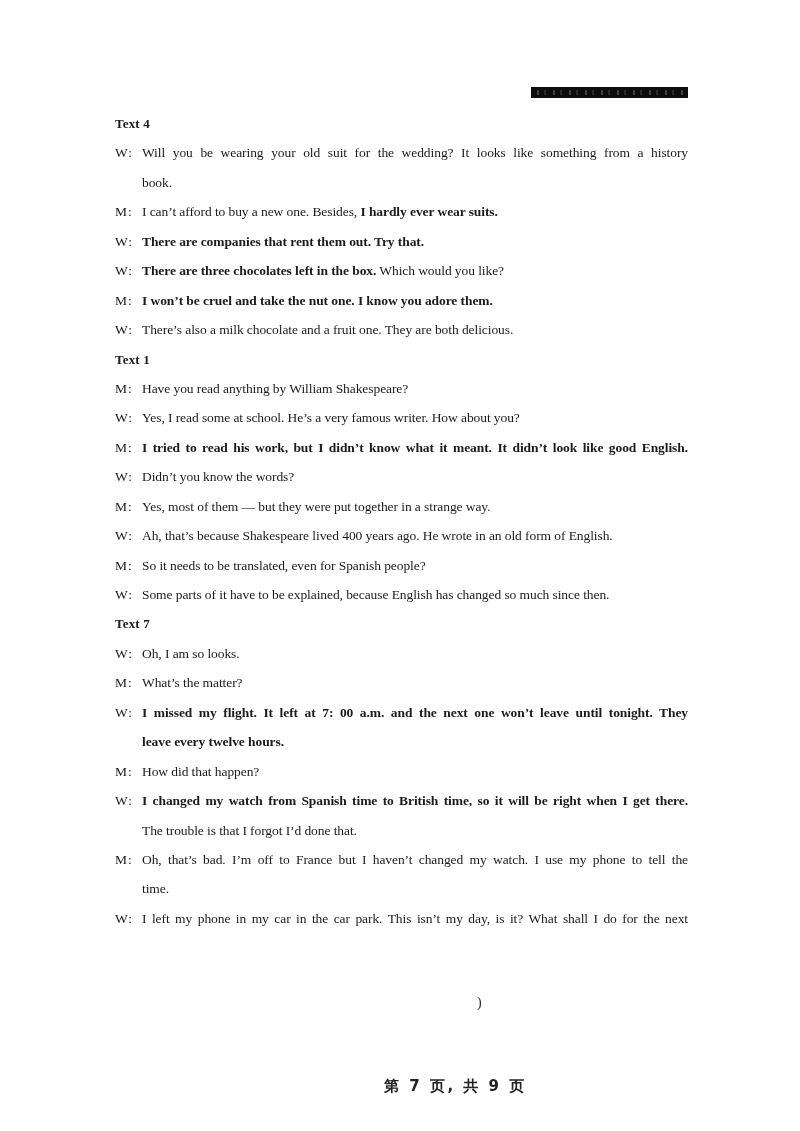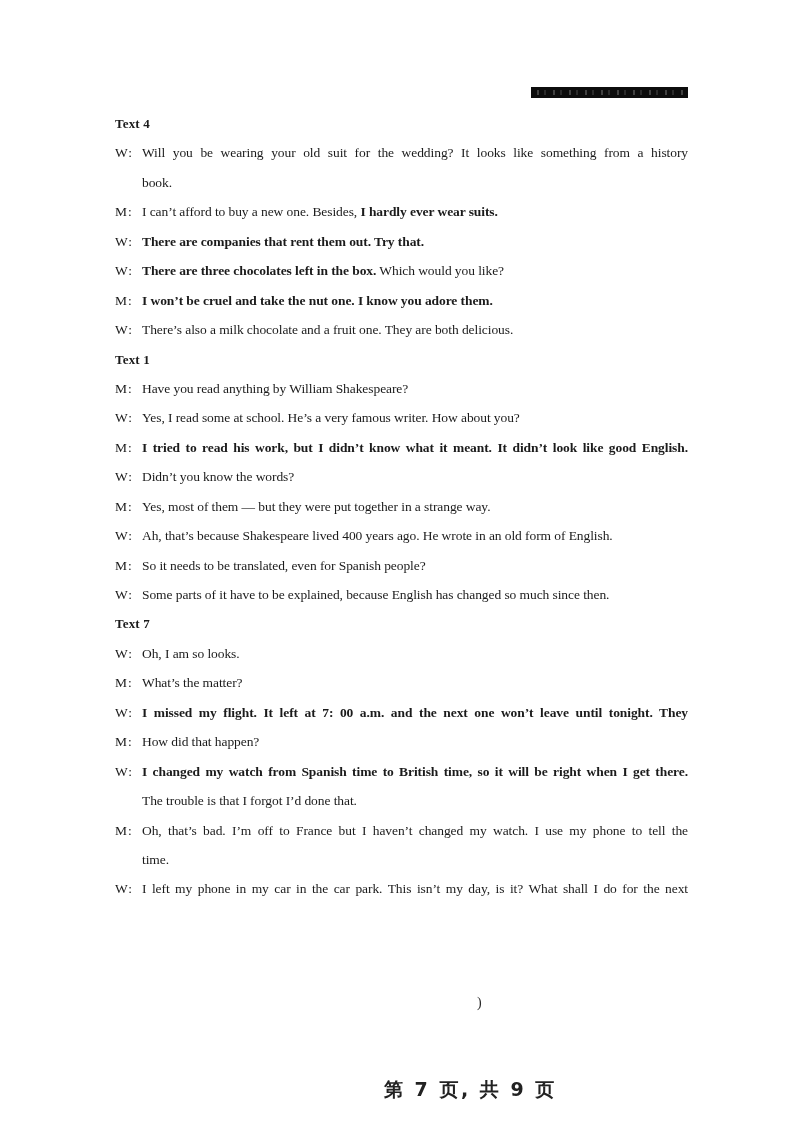--- a/index.html
+++ b/index.html
@@ -83,21 +83,21 @@
     left: 477px;
     top: 995px;
     font-size: 14px;
     color: #2a2a2a;
   }
   .page-footer {
     position: absolute;
     left: 384px;
     top: 1077px;
     font-family: "DejaVu Sans", "Liberation Sans", sans-serif;
-    font-size: 19px;
+    font-size: 15px;
     font-weight: bold;
     letter-spacing: 2.5px;
     color: #222222;
   }
 </style>
 </head>
 <body>
 
 <div class="page">
 
@@ -173,20 +173,24 @@
       </div>
       <div class="row">
         <span class="speaker">M:</span>
         <span class="line-text"><span class="seg">What’s the matter?</span></span>
       </div>
       <div class="row">
         <span class="speaker">W:</span>
         <span class="line-text fill"><span class="seg bold">I missed my flight. It left at 7: 00 a.m. and the next one won’t leave until tonight. They</span></span>
       </div>
       <div class="row">
+        <span class="speaker"></span>
+        <span class="line-text"><span class="seg bold">leave every twelve hours.</span></span>
+      </div>
+      <div class="row">
         <span class="speaker">M:</span>
         <span class="line-text"><span class="seg">How did that happen?</span></span>
       </div>
       <div class="row">
         <span class="speaker">W:</span>
         <span class="line-text fill"><span class="seg bold">I changed my watch from Spanish time to British time, so it will be right when I get there.</span></span>
       </div>
       <div class="row">
         <span class="speaker"></span>
         <span class="line-text"><span class="seg">The trouble is that I forgot I’d done that.</span></span>

